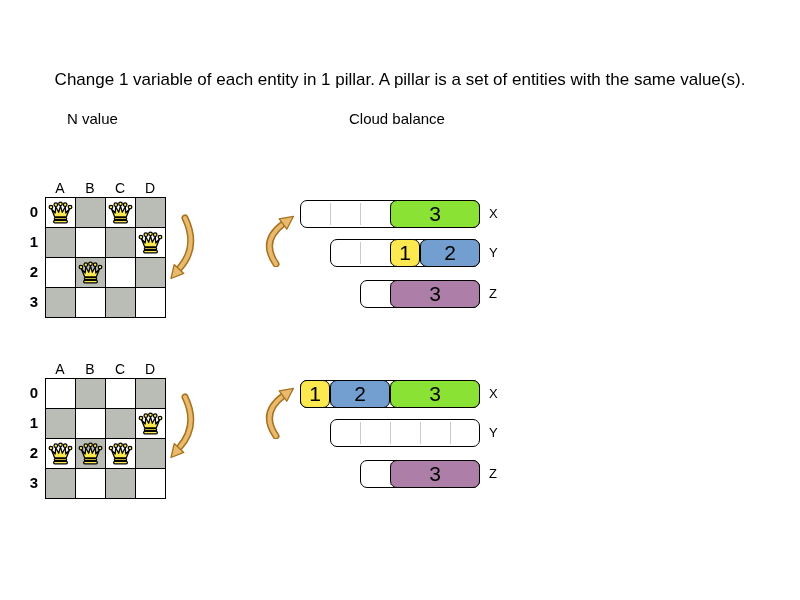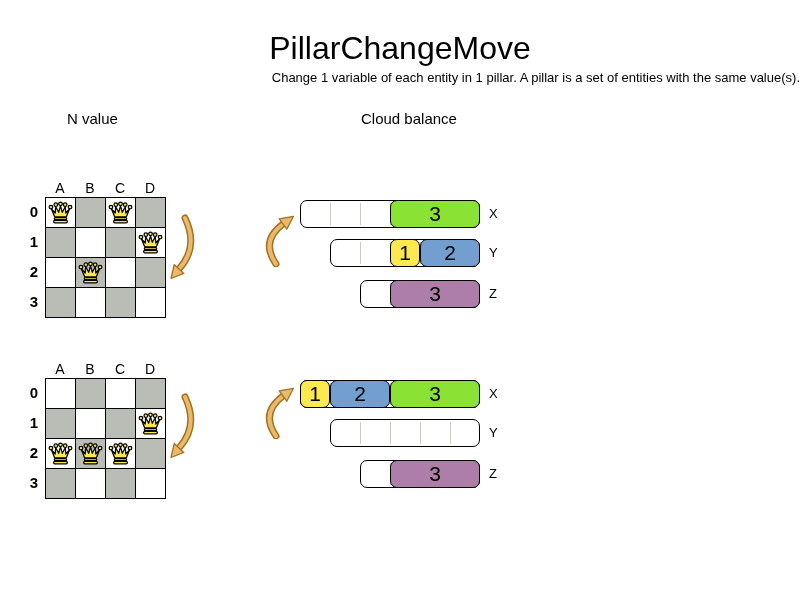--- a/index.html
+++ b/index.html
@@ -1,44 +1,43 @@
 <!DOCTYPE html>
 <html><head>
 <meta charset="utf-8">
 <style>
   html,body{margin:0;padding:0;background:#fff;}
   #canvas{position:relative;width:800px;height:600px;background:#fff;overflow:hidden;
           font-family:"Liberation Sans",sans-serif;color:#000;}
   .abs{position:absolute;}
   #title{top:30px;left:0;width:800px;text-align:center;font-size:32px;white-space:nowrap;}
-  #subtitle{top:70px;left:0;width:800px;text-align:right;font-size:13px;white-space:nowrap;}
+  #subtitle{top:70px;left:0;width:800px;text-align:center;font-size:17px;white-space:nowrap;}
   .section-label{position:absolute;top:110px;font-size:15px;white-space:nowrap;}
   #nqueens-label{left:67px;}
-  #cloud-label{left:349px;margin-left:12px;}
+  #cloud-label{left:349px;}
   .board{position:absolute;width:150px;height:140px;}
   .board-grid{position:absolute;left:20px;top:16px;display:grid;
               grid-template-columns:repeat(4,29px);grid-auto-rows:29px;gap:1px;
               background:#000;border:1px solid #000;}
   .cell{display:flex;align-items:center;justify-content:center;}
   .col-header{position:absolute;top:-1px;width:30px;text-align:center;font-size:14px;}
   .row-label{position:absolute;left:0;width:18px;text-align:center;font-size:15px;
              font-weight:bold;line-height:30px;}
   .bar{position:absolute;background:#fff;border:1.5px solid #000;border-radius:7px;
        box-sizing:border-box;}
   .slot-divider{position:absolute;top:2px;bottom:2px;width:1px;background:#c9ccc4;}
   .block{position:absolute;border:1.5px solid #000;border-radius:7px;box-sizing:border-box;
          display:flex;align-items:center;justify-content:center;font-size:21px;}
   .bar-label{position:absolute;left:489px;width:22px;font-size:13px;}
   svg.arrow{position:absolute;}
 </style>
 </head>
 <body>
 
 <div id="canvas">
-  <div class="abs" id="title">PillarChangeMove</div>
   <div class="abs" id="subtitle">Change 1 variable of each entity in 1 pillar. A pillar is a set of entities with the same value(s).</div>
 
   <div class="section-label" id="nqueens-label">N value</div>
   <div class="section-label" id="cloud-label">Cloud balance</div>
 
   <div class="board" id="board-before" style="left:25px;top:181px;">
       <div class="col-header" style="left: 20px;">A</div>
       <div class="col-header" style="left: 50px;">B</div>
       <div class="col-header" style="left: 80px;">C</div>
       <div class="col-header" style="left: 110px;">D</div>

